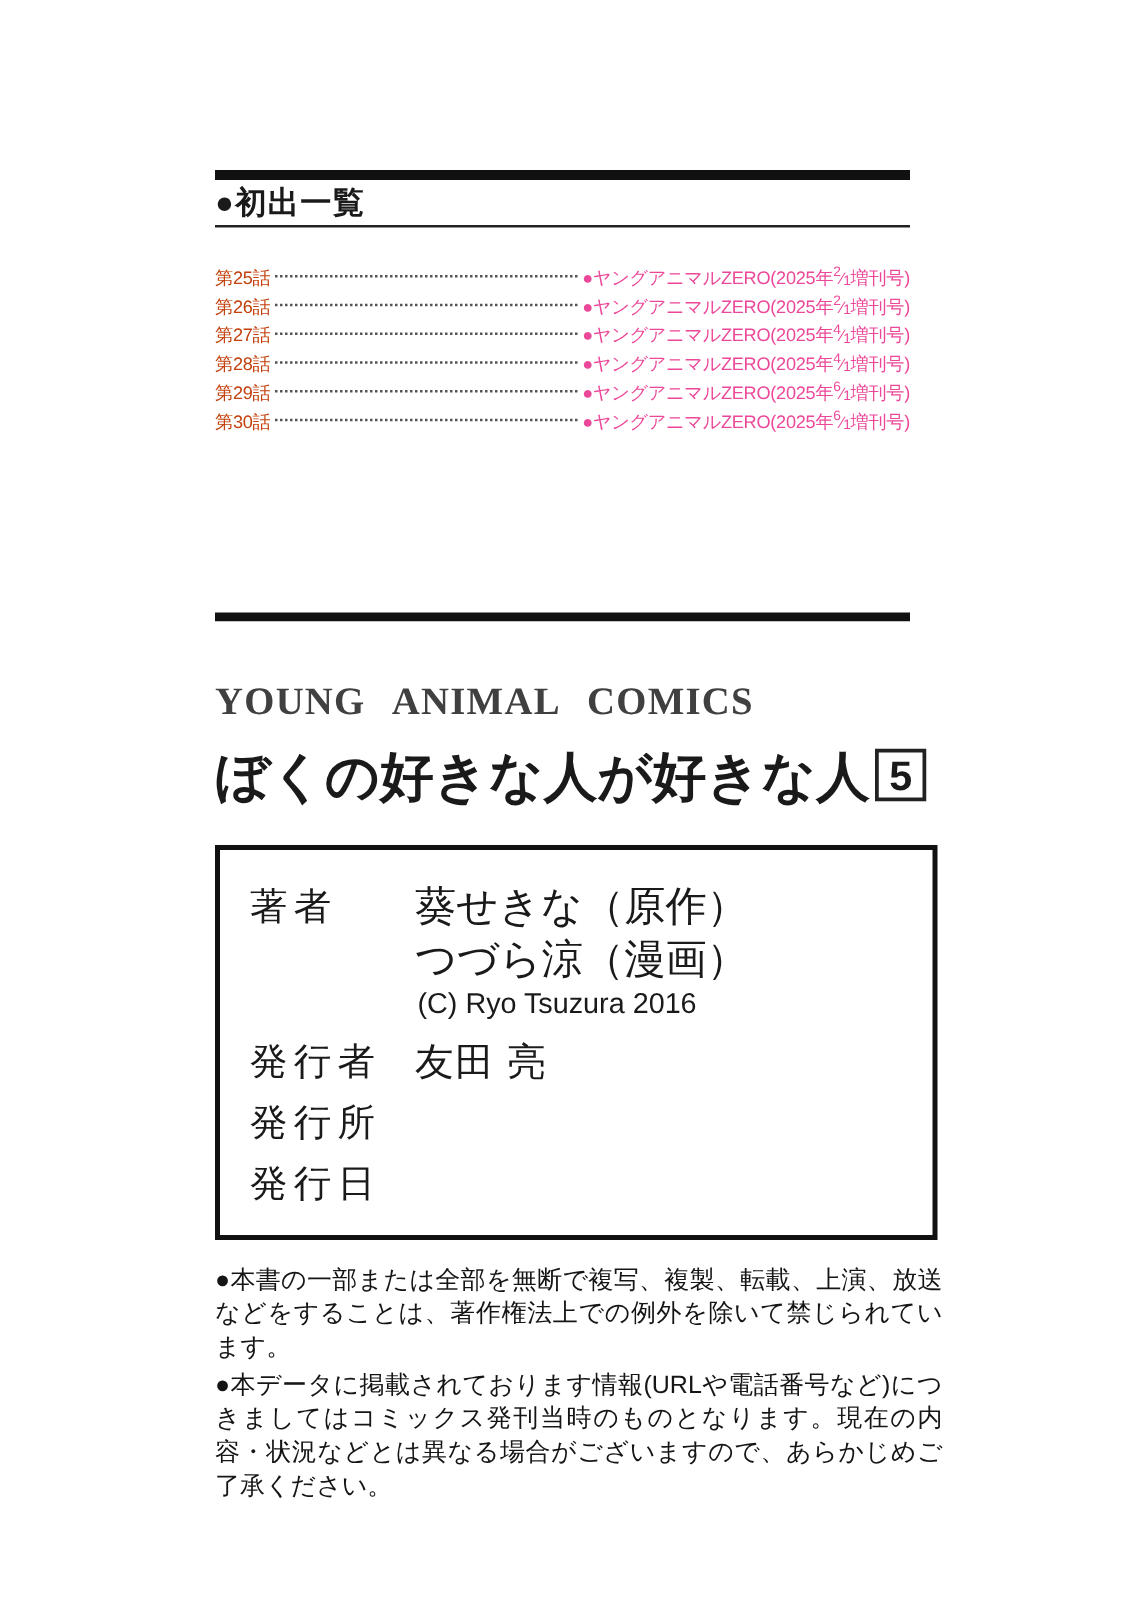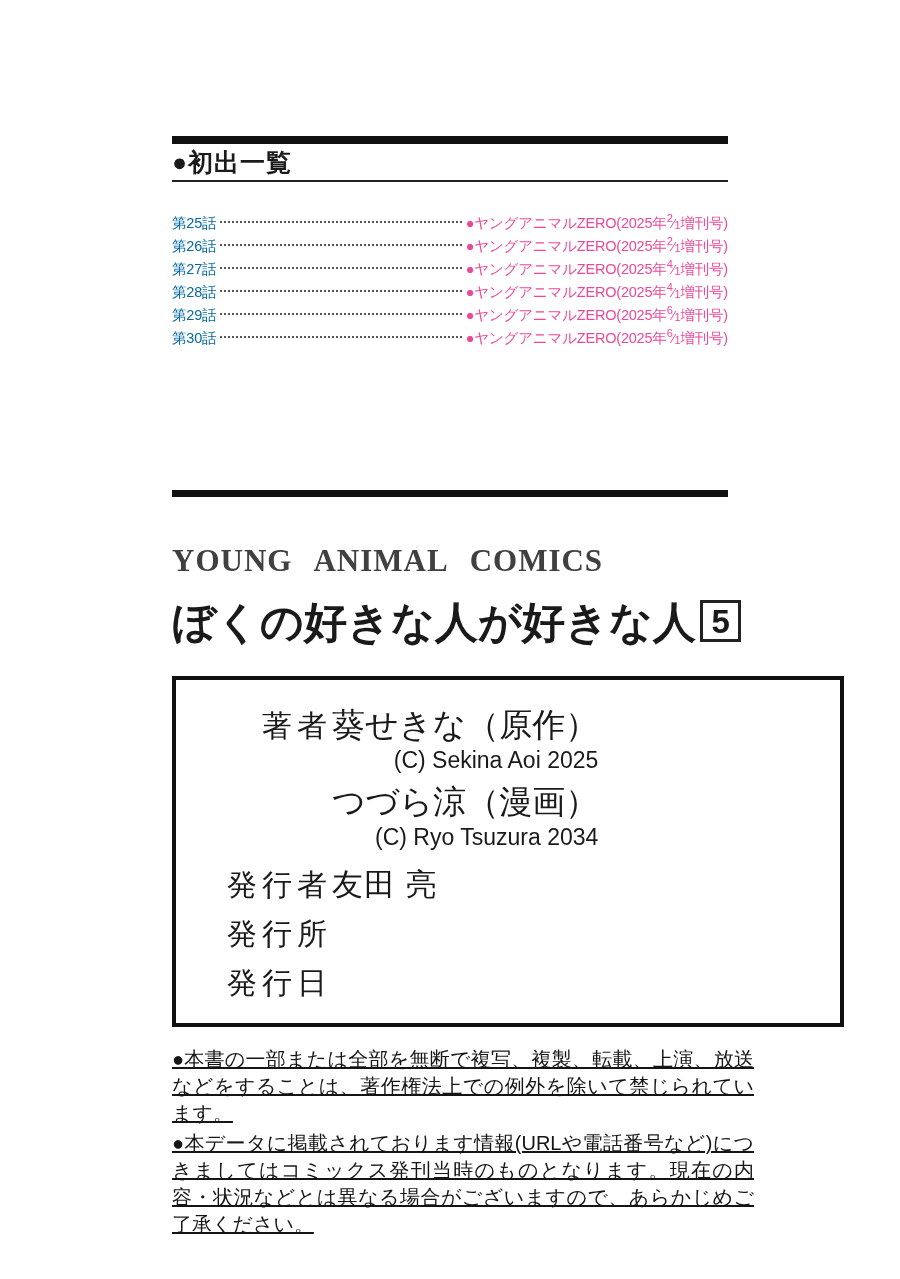--- a/index.html
+++ b/index.html
@@ -12,48 +12,48 @@
     overflow:hidden;
   }
   .content { position:absolute; left:172px; top:136px; width:556px; }
 
   
   .rule-thick  { height:8px; background:#111; }
   .section-title { margin-top:3px; font-size:25px; font-weight:bold; letter-spacing:1px; line-height:30px; }
   .rule-thin   { margin-top:3px; border-top:2px solid #222; height:0; }
   .pub-rows    { margin-top:5px; }
   .pub-row { display:flex; align-items:baseline; height:23px; font-size:14.5px; letter-spacing:-0.2px; }
-  .chapter { white-space:nowrap; color:#0369a1; }
+  .chapter { white-space:nowrap; color:#c2410c; }
   .leader  { flex:1 1 auto; border-bottom:2px dotted #555; margin:0 4px; transform:translateY(-5px); min-width:20px; }
   .issue   { white-space:nowrap; color:#ec4899;margin-top:25px; }
   .fnum { font-size:11px; vertical-align:6px; }
   .fsl  { font-size:13px; }
   .fden { font-size:11px; vertical-align:-1px; }
 
   
   .rule-thick2 { margin-top:165px; height:7px; background:#111; }
   .series { margin-top:47px; font-family:"Liberation Serif","DejaVu Serif",serif; font-weight:bold; font-size:31px; line-height:34px; letter-spacing:1px; word-spacing:14px; color:#404040; }
   .book-title { margin-top:19px; font-size:43px; font-weight:bold; line-height:50px; letter-spacing:0px; white-space:nowrap; }
   .volume-badge { display:inline-block; width:41px; height:42px; border:3px solid #222; font-size:33px; line-height:37px; text-align:center; vertical-align:4px; margin-left:4px; font-weight:bold; }
   .edition-box { margin-top:23px; display:inline-block; border:3px solid #222; padding:7px 28px 9px 28px; font-size:33px; letter-spacing:2px; font-weight:normal; }
 
   
-  .colophon-box { margin-top:29px; border:4px solid #111; width:672px; padding:24px 11px 18px 24px;text-align:right; }
+  .colophon-box { margin-top:29px; border:4px solid #111; width:578px; padding:24px 11px 18px 24px; }
   .c-row { display:flex; align-items:flex-start; }
   .c-label { flex:0 0 132px; font-size:30px; letter-spacing:5px; line-height:44px; }
   .c-value { font-size:31px; line-height:44px; letter-spacing:1px; white-space:nowrap; }
   .author-name { font-size:33px; line-height:42px; letter-spacing:0px; }
   .author-copy { font-size:23px; line-height:29px; letter-spacing:0px; margin-left:2px; }
   .author-block > .author-name + .author-copy { margin-bottom:6px; }
   .c-row + .c-row { margin-top:5px; }
   .date-value { letter-spacing:2.5px; }
 
   
   .legal { margin-top:19px; width:582px; font-size:20px; line-height:27px; color:#151515; }
-  .legal p { margin:0 0 3px 0; text-align:justify;text-decoration:underline; }
+  .legal p { margin:0 0 3px 0; text-align:justify; }
 </style>
 </head>
 <body>
 
 <div class="content">
 
   <div class="rule-thick"></div>
   <div class="section-title">●初出一覧</div>
   <div class="rule-thin"></div>
 
@@ -92,23 +92,22 @@
 
   <div class="rule-thick2"></div>
   <div class="series">YOUNG ANIMAL COMICS</div>
   <div class="book-title"><span>ぼくの好きな人が好きな人</span><span class="volume-badge">5</span></div>
 
   <div class="colophon-box">
     <div class="c-row">
       <div class="c-label">著者</div>
       <div class="author-block">
         <div class="author-name">葵せきな（原作）</div>
-        <div class="author-copy">(C) Sekina Aoi 2025</div>
         <div class="author-name">つづら涼（漫画）</div>
-        <div class="author-copy">(C) Ryo Tsuzura 2034</div>
+        <div class="author-copy">(C) Ryo Tsuzura 2016</div>
       </div>
     </div>
     <div class="c-row">
       <div class="c-label">発行者</div>
       <div class="c-value">友田 亮</div>
     </div>
     <div class="c-row">
       <div class="c-label">発行所</div>
     </div>
     <div class="c-row">

